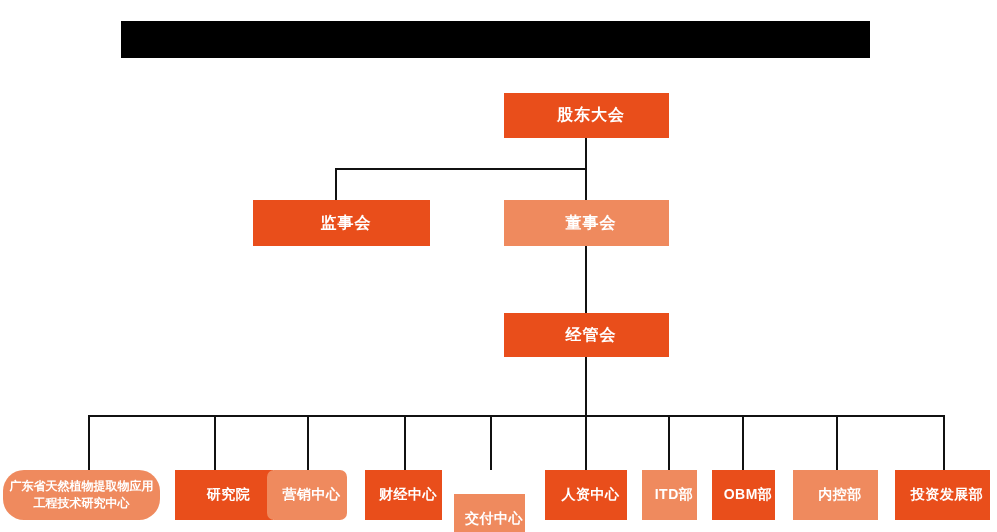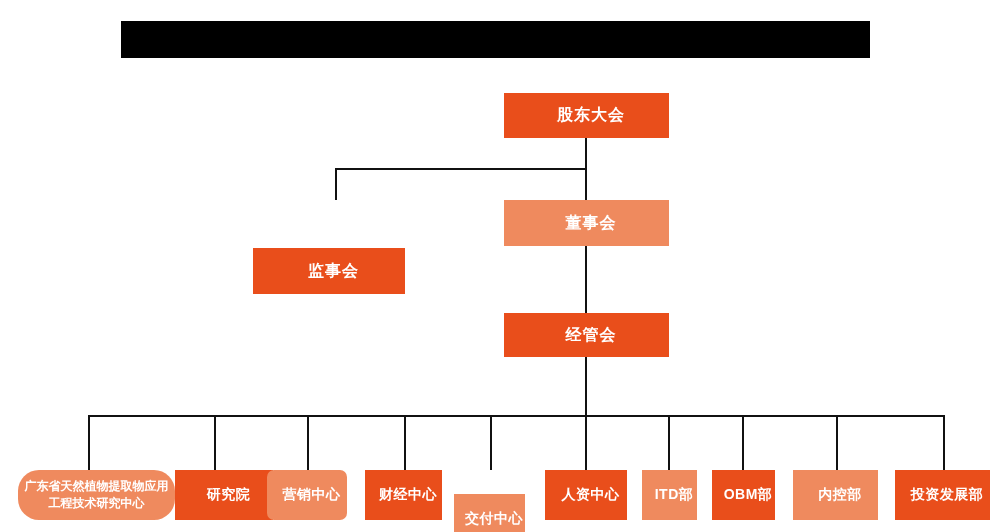--- a/index.html
+++ b/index.html
@@ -36,26 +36,26 @@
     text-align: center;
     box-sizing: border-box;
     padding-left: 9px;
   }
   .node.primary   { background: var(--node-primary); }
   .node.secondary { background: var(--node-secondary); }
   .dept { font-size: 14px; letter-spacing: 0.5px; }
 
   
   .n-shareholders { left: 504px; top: 93px;  width: 165px; height: 45px; }
-  .n-supervisory  { left: 253px; top: 200px; width: 152px; height: 46px; margin-top: 48px; }
+  .n-supervisory  { left: 253px; top: 200px; width: 177px; height: 46px; }
   .n-board        { left: 504px; top: 200px; width: 165px; height: 46px; }
   .n-management   { left: 504px; top: 313px; width: 165px; height: 44px; }
 
   
-  .n-d1  { left: 18px;   top: 470px; width: 157px; height: 50px; font-size: 12px; line-height: 1.45; letter-spacing: 0; padding: 0 4px; border-radius: 21px; }
+  .n-d1  { left: 3px;   top: 470px; width: 157px; height: 50px; font-size: 12px; line-height: 1.45; letter-spacing: 0; padding: 0 4px; border-radius: 21px; }
   .n-d2  { left: 175px; top: 470px; width: 98px;  height: 50px; }
   .n-d3  { left: 267px; top: 470px; width: 80px;  height: 50px; border-radius: 7px; }
   .n-d4  { left: 365px; top: 470px; width: 77px;  height: 50px; }
   .n-d5  { left: 454px; top: 494px; width: 71px;  height: 50px; }
   .n-d6  { left: 545px; top: 470px; width: 82px;  height: 50px; }
   .n-d7  { left: 642px; top: 470px; width: 55px;  height: 50px; }
   .n-d8  { left: 712px; top: 470px; width: 63px;  height: 50px; }
   .n-d9  { left: 793px; top: 470px; width: 85px;  height: 50px; }
   .n-d10 { left: 895px; top: 470px; width: 95px;  height: 50px; }
 

